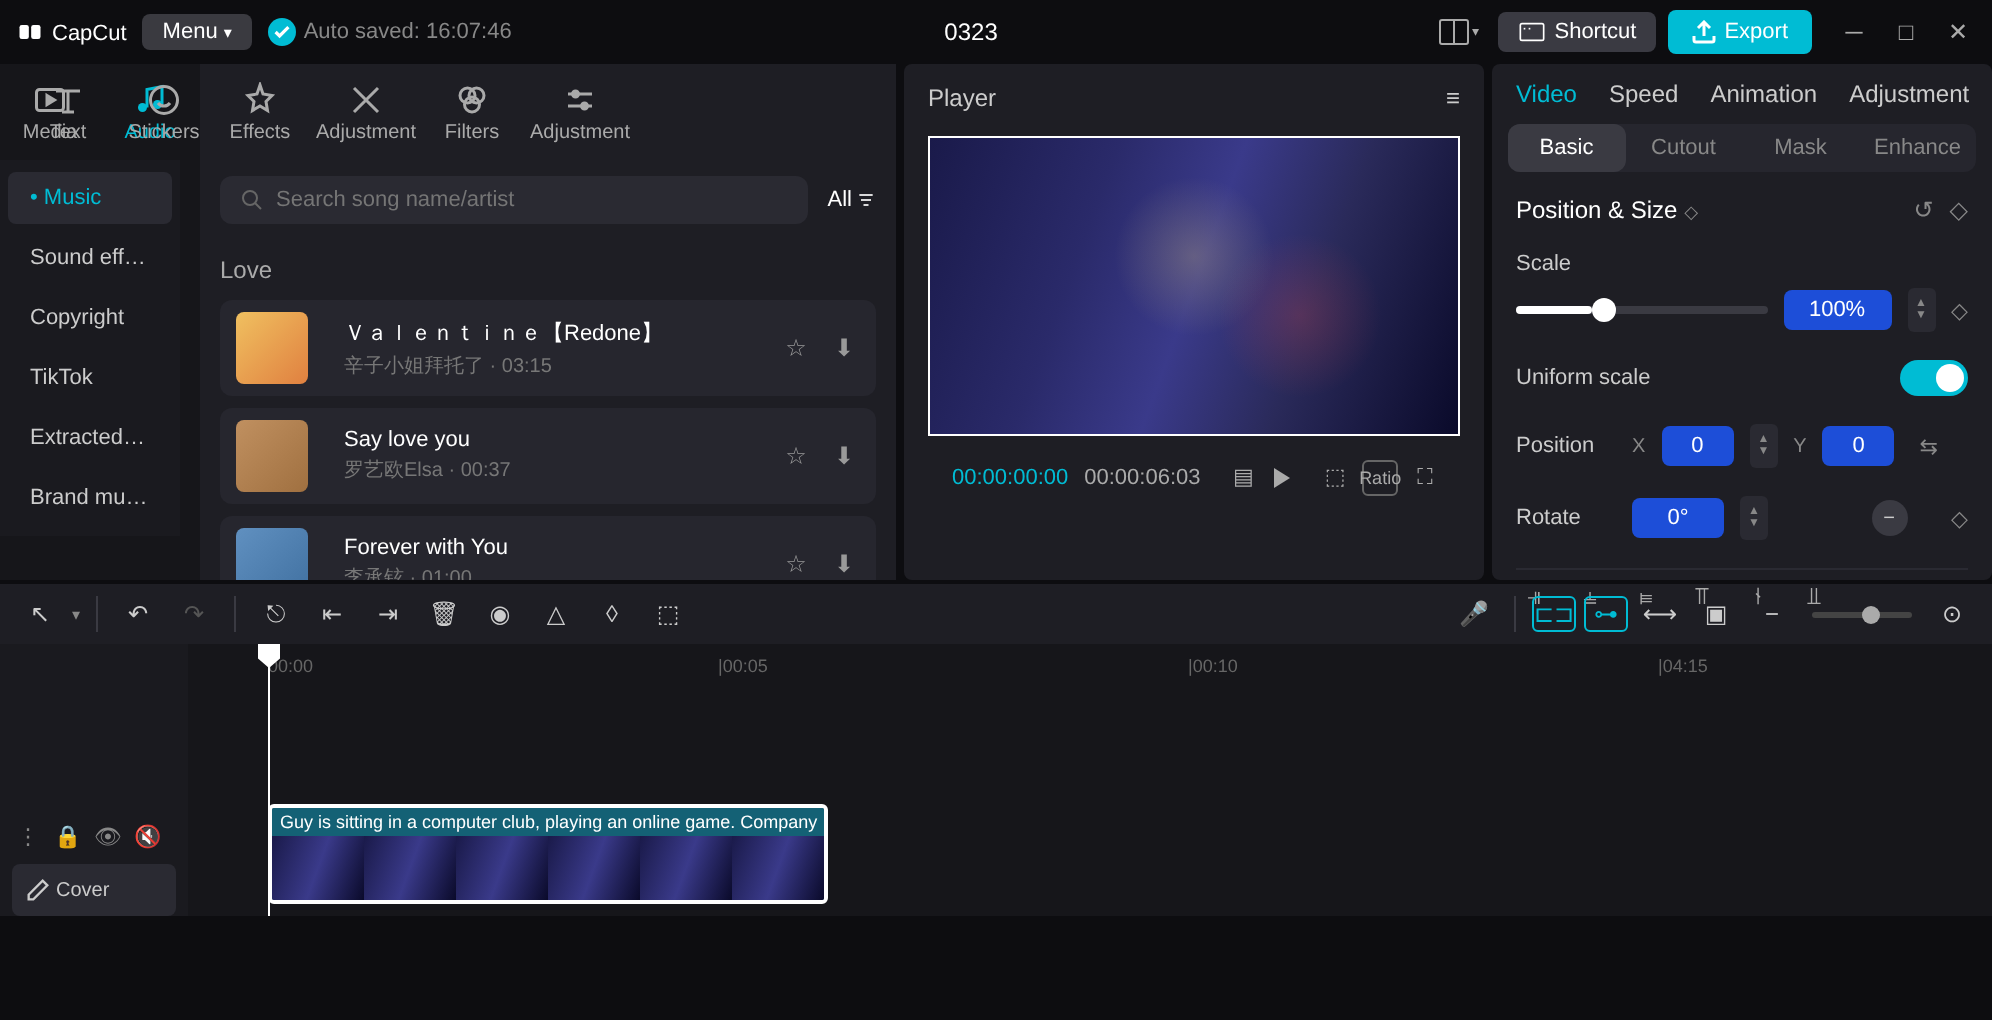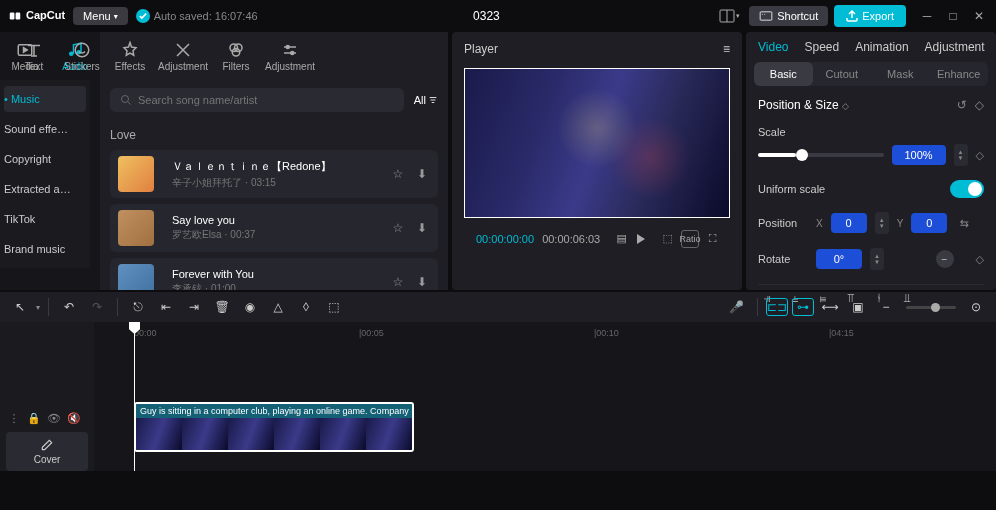--- a/index.html
+++ b/index.html
@@ -1,39 +1,39 @@
 <!DOCTYPE html>
 <html><head>
 <meta charset="utf-8">
 <style>
 *{margin:0;padding:0;box-sizing:border-box;font-family:-apple-system,BlinkMacSystemFont,'Segoe UI',sans-serif}
 body{background:#0d0d10;color:#ccc;overflow:hidden;font-size:12px;width:996px;height:510px}
 .titlebar{height:32px;display:flex;align-items:center;padding:0 8px;background:#0d0d10;justify-content:space-between}
 .tb-left{display:flex;align-items:center;gap:8px}
-.logo{display:flex;align-items:flex-start;gap:4px;color:#fff;font-size:11px;font-weight:700}
+.logo{display:flex;align-items:flex-end;gap:4px;color:#fff;font-size:11px;font-weight:400}
 .logo svg{width:14px;height:14px}
 .menu-btn{background:#3a3a40;color:#fff;padding:3px 10px;border-radius:4px;font-size:11px;cursor:pointer;display:flex;align-items:center;gap:3px}
 .autosave{color:#888;font-size:11px;display:flex;align-items:center;gap:4px}
 .autosave-dot{width:14px;height:14px;background:#00bcd4;border-radius:50%;display:flex;align-items:center;justify-content:center}
 .tb-center{color:#fff;font-size:12px;font-weight:500}
 .tb-right{display:flex;align-items:center;gap:6px}
 .tb-btn{display:flex;align-items:center;justify-content:center;width:28px;height:22px;color:#aaa;cursor:pointer;border-radius:4px}
 .shortcut-btn{display:flex;align-items:center;gap:4px;background:#3a3a42;padding:4px 10px;border-radius:4px;color:#fff;font-size:11px;cursor:pointer}
 .export-btn{display:flex;align-items:center;gap:4px;background:#00bcd4;padding:5px 12px;border-radius:4px;color:#fff;font-size:11px;cursor:pointer;font-weight:500}
 .win-ctrl{display:flex;gap:8px;margin-left:6px}
 .win-btn{width:18px;height:18px;display:flex;align-items:center;justify-content:center;color:#aaa;cursor:pointer}
 
 .main-area{display:flex;height:258px}
 .left-panel{width:448px;display:flex;background:#16161a}
 .mtab-row{display:flex;flex-wrap:wrap}
 .mtab{width:50px;height:48px;display:flex;flex-direction:column;align-items:center;justify-content:center;gap:2px;cursor:pointer;color:#aaa;font-size:10px}
 .mtab.active{color:#00bcd4}
 .mtab svg{width:18px;height:18px}
 .sub-cats{width:90px;background:#1a1a1f;padding:6px 4px;display:flex;flex-direction:column;gap:4px}
-.sub-cat{padding:7px 0;border-radius:4px;color:#ccc;font-size:11px;cursor:pointer;white-space:nowrap;overflow:hidden;text-overflow:ellipsis}
+.sub-cat{padding:7px 11px;border-radius:4px;color:#ccc;font-size:11px;cursor:pointer;white-space:nowrap;overflow:hidden;text-overflow:ellipsis}
 .sub-cat.active{background:#2a2a32;color:#00bcd4}
 
 .content-area{flex:1;background:#1e1e24;display:flex;flex-direction:column;padding:0 10px}
 .search-row{display:flex;align-items:center;gap:10px;padding:8px 0}
 .search-box{flex:1;background:#2a2a32;border-radius:6px;padding:6px 10px;display:flex;align-items:center;gap:6px;color:#666}
 .search-box input{background:none;border:none;outline:none;color:#ccc;font-size:11px;flex:1}
 .all-btn{display:flex;align-items:center;gap:2px;color:#fff;font-size:11px;cursor:pointer}
 .section-title{color:#aaa;font-size:12px;padding:8px 0}
 .song-list{display:flex;flex-direction:column;gap:6px;overflow-y:auto}
 .song-item{display:flex;align-items:center;gap:18px;padding:6px 8px;background:#26262e;border-radius:6px}
@@ -91,21 +91,21 @@
 .tool-btn.cyan{color:#00bcd4;border:1px solid #00bcd4;border-radius:3px;width:22px;height:18px}
 .tool-sep{width:1px;height:18px;background:#3a3a42;margin:0 4px}
 .tool-spacer{flex:1}
 .zoom-slider{width:50px;height:3px;background:#444;border-radius:2px;position:relative;margin:0 4px}
 .zoom-slider::after{content:'';position:absolute;left:50%;top:-3px;width:9px;height:9px;background:#aaa;border-radius:50%}
 
 .timeline{flex:1;background:#16161a;display:flex}
 .tl-left{width:94px;background:#1a1a1f;display:flex;flex-direction:column}
 .tl-controls{display:flex;gap:4px;padding:6px;margin-top:82px}
 .tl-ctrl{width:16px;height:16px;color:#888;cursor:pointer;display:flex;align-items:center;justify-content:center;font-size:11px}
-.cover-btn{margin:0 6px;padding:6px;background:#2a2a32;border-radius:4px;color:#ccc;font-size:10px;text-align:center;cursor:pointer;display:flex;flex-direction:column;align-items:center;gap:2px}
+.cover-btn{margin:0 6px;padding:6px;background:#2a2a32;border-radius:4px;color:#ccc;font-size:10px;text-align:center;cursor:pointer;display:flex;flex-direction:row;align-items:center;gap:2px}
 .tl-main{flex:1;position:relative;overflow:hidden}
 .ruler{height:24px;position:relative;color:#666;font-size:9px}
 .ruler-tick{position:absolute;top:6px}
 .playhead{position:absolute;top:0;bottom:0;left:40px;width:1px;background:#fff;z-index:10}
 .playhead::before{content:'';position:absolute;top:0;left:-5px;width:11px;height:12px;background:#fff;clip-path:polygon(0 0,100% 0,100% 60%,50% 100%,0 60%)}
 .clip{position:absolute;top:80px;left:40px;width:280px;height:50px;background:#1a4a5a;border:2px solid #fff;border-radius:3px;overflow:hidden}
 .clip-label{position:absolute;top:0;left:0;right:0;background:rgba(20,100,120,.9);color:#fff;font-size:9px;padding:2px 4px;white-space:nowrap;overflow:hidden}
 .clip-frames{position:absolute;top:14px;left:0;right:0;bottom:0;display:flex}
 .clip-frame{flex:1;background:linear-gradient(110deg,#1a1a4a,#3a3a8a,#0a0a2a)}
 </style>
@@ -182,22 +182,22 @@
               <circle cx="17" cy="15" r="3"></circle>
               <path d="M10 17V5l10-2v12" fill="none" stroke="currentColor" stroke-width="2"></path>
             </svg>
             <span>Audio</span>
           </div>
       </div>
       <div class="sub-cats">
         <div class="sub-cat active">• <span>Music</span></div>
         <div class="sub-cat">Sound effe…</div>
         <div class="sub-cat">Copyright</div>
+        <div class="sub-cat">TikTok</div>
         <div class="sub-cat">Extracted a…</div>
-        <div class="sub-cat">TikTok</div>
         <div class="sub-cat">Brand music</div>
       </div>
     </div>
     <div class="content-area">
       <div style="display:flex;gap:0;margin-left:-100px;position:relative;z-index:1">
         <div class="mtab" style="width:48px">
             <svg viewBox="0 0 24 24" fill="none" stroke="currentColor" stroke-width="2">
               <path d="M4 6h16M12 6v14M8 20h8"></path>
             </svg>
             <span>Text</span>

